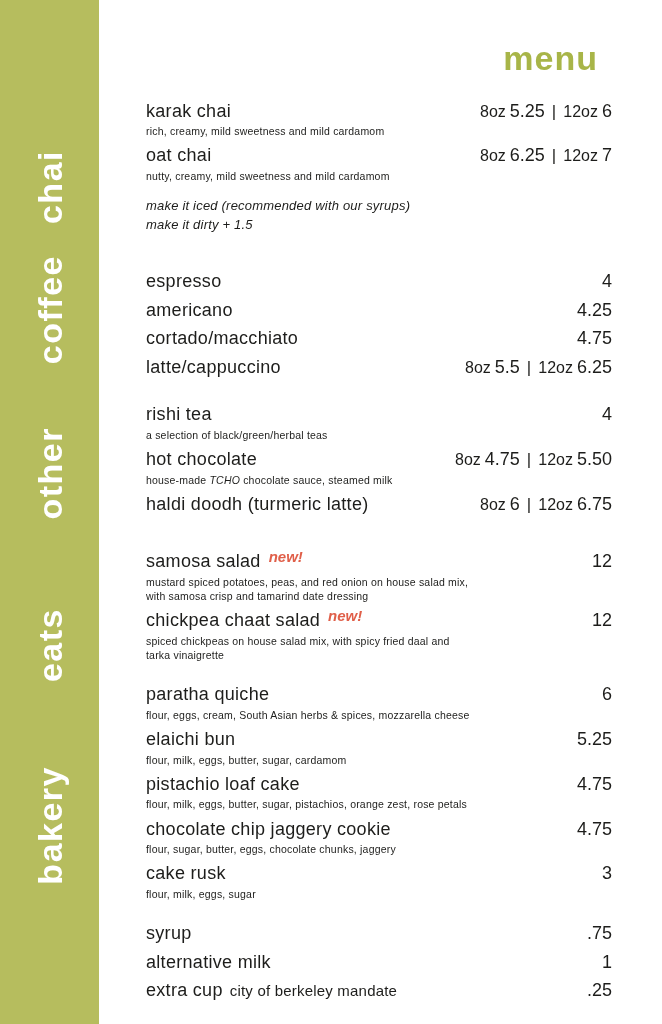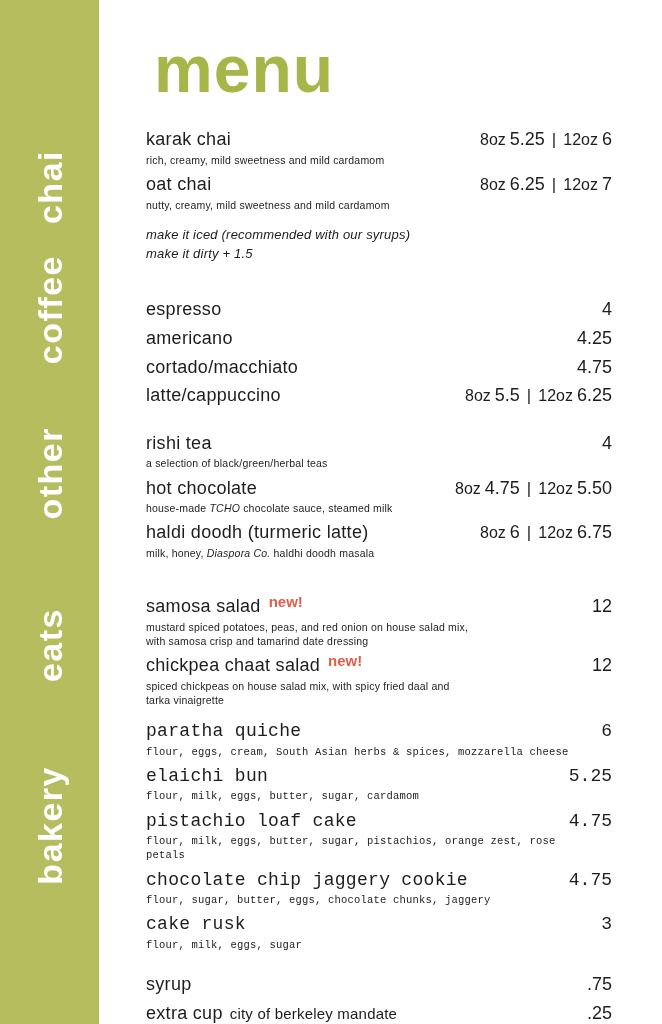--- a/index.html
+++ b/index.html
@@ -16,32 +16,32 @@
   
   .sidebar{position:absolute;left:0;top:0;width:99px;height:1024px;background:var(--sidebar-green);}
   .side-label-wrap{position:absolute;left:0;width:99px;height:140px;display:flex;align-items:center;justify-content:center;}
   .pos-chai{top:117px}.pos-coffee{top:240px}.pos-other{top:403px}.pos-eats{top:575px}.pos-bakery{top:755px}
   .side-label{
     writing-mode:vertical-rl;transform:rotate(180deg);
     color:#fff;font-size:34px;font-weight:700;letter-spacing:1.5px;line-height:1;
   }
   
   .content{position:absolute;left:99px;top:0;right:0;padding:26px 50px 0 47px;}
-  .title{margin:8px;font-size:66px;line-height:1.08;font-weight:700;color:var(--title-green);letter-spacing:1px;}
+  .title{margin:14px;font-size:34px;line-height:1.08;font-weight:700;color:var(--title-green);letter-spacing:1px;text-align:right;}
   .menu-section{margin-top:36px;}
   .section-chai{margin-top:24px;}
   .section-other{margin-top:26px;}
-  .section-bakery{margin-top:14px;font-family:Liberation Mono, monospace;}
+  .section-bakery{margin-top:22px;}
   .section-extras{margin-top:22px;}
   .item-block + .item-block{margin-top:7px;}
   .item-row{display:flex;justify-content:space-between;align-items:flex-end;}
   .item-left{white-space:nowrap;}
   .item-name{font-size:18px;letter-spacing:.3px;line-height:1.2;}
   .name-note{font-size:15px;margin-left:7px;letter-spacing:.2px;}
-  .new-badge{color:var(--new-orange);font-weight:700;font-size:15px;margin-left:8px;position:relative;top:-5px;display:inline-block;}
+  .new-badge{color:var(--new-orange);font-weight:700;font-size:15px;margin-left:8px;position:relative;top:-5px;display:inline-block;font-style:italic;}
   .item-price{font-size:18px;white-space:nowrap;line-height:1.2;}
   .size-label{font-size:16px;margin-right:4px;}
   .size-sep{font-weight:300;padding:0 7px;font-size:17px;}
   .item-desc{margin:2px 0 0;font-size:10.5px;line-height:1.35;letter-spacing:.2px;max-width:440px;}
   .item-desc em{font-style:italic;}
   .section-note{margin-top:14px;font-style:italic;font-size:13px;line-height:1.45;letter-spacing:.2px;}
 </style>
 </head>
 <body>
 
@@ -125,21 +125,20 @@
               <span class="item-left"><span class="item-name">hot chocolate</span></span>
               <span class="item-price"><span class="size-label">8oz</span><span class="size-value">4.75</span><span class="size-sep">|</span><span class="size-label">12oz</span><span class="size-value">5.50</span></span>
             </div>
             <p class="item-desc"><span>house-made </span><em>TCHO</em><span> chocolate sauce, steamed milk</span></p>
           </div>
           <div class="item-block">
             <div class="item-row">
               <span class="item-left"><span class="item-name">haldi doodh (turmeric latte)</span></span>
               <span class="item-price"><span class="size-label">8oz</span><span class="size-value">6</span><span class="size-sep">|</span><span class="size-label">12oz</span><span class="size-value">6.75</span></span>
             </div>
-            <p class="item-desc"><span>milk, honey, </span><em>Diaspora Co.</em><span> haldhi doodh masala</span></p>
           </div>
         </section>
         <section class="menu-section section-eats">
           <div class="item-block">
             <div class="item-row">
               <span class="item-left"><span class="item-name">samosa salad</span><span class="new-badge">new!</span></span>
               <span class="item-price"><span class="size-value">12</span></span>
             </div>
             <p class="item-desc"><span>mustard spiced potatoes, peas, and red onion on house salad mix,</span><br><span>with samosa crisp and tamarind date dressing</span></p>
           </div>
@@ -186,20 +185,26 @@
               <span class="item-price"><span class="size-value">3</span></span>
             </div>
             <p class="item-desc"><span>flour, milk, eggs, sugar</span></p>
           </div>
         </section>
         <section class="menu-section section-extras">
           <div class="item-block">
             <div class="item-row">
               <span class="item-left"><span class="item-name">syrup</span></span>
               <span class="item-price"><span class="size-value">.75</span></span>
+            </div>
+          </div>
+          <div class="item-block">
+            <div class="item-row">
+              <span class="item-left"><span class="item-name">alternative milk</span></span>
+              <span class="item-price"><span class="size-value">1</span></span>
             </div>
           </div>
           <div class="item-block">
             <div class="item-row">
               <span class="item-left"><span class="item-name">extra cup</span><span class="name-note">city of berkeley mandate</span></span>
               <span class="item-price"><span class="size-value">.25</span></span>
             </div>
           </div>
         </section>
       </div>

